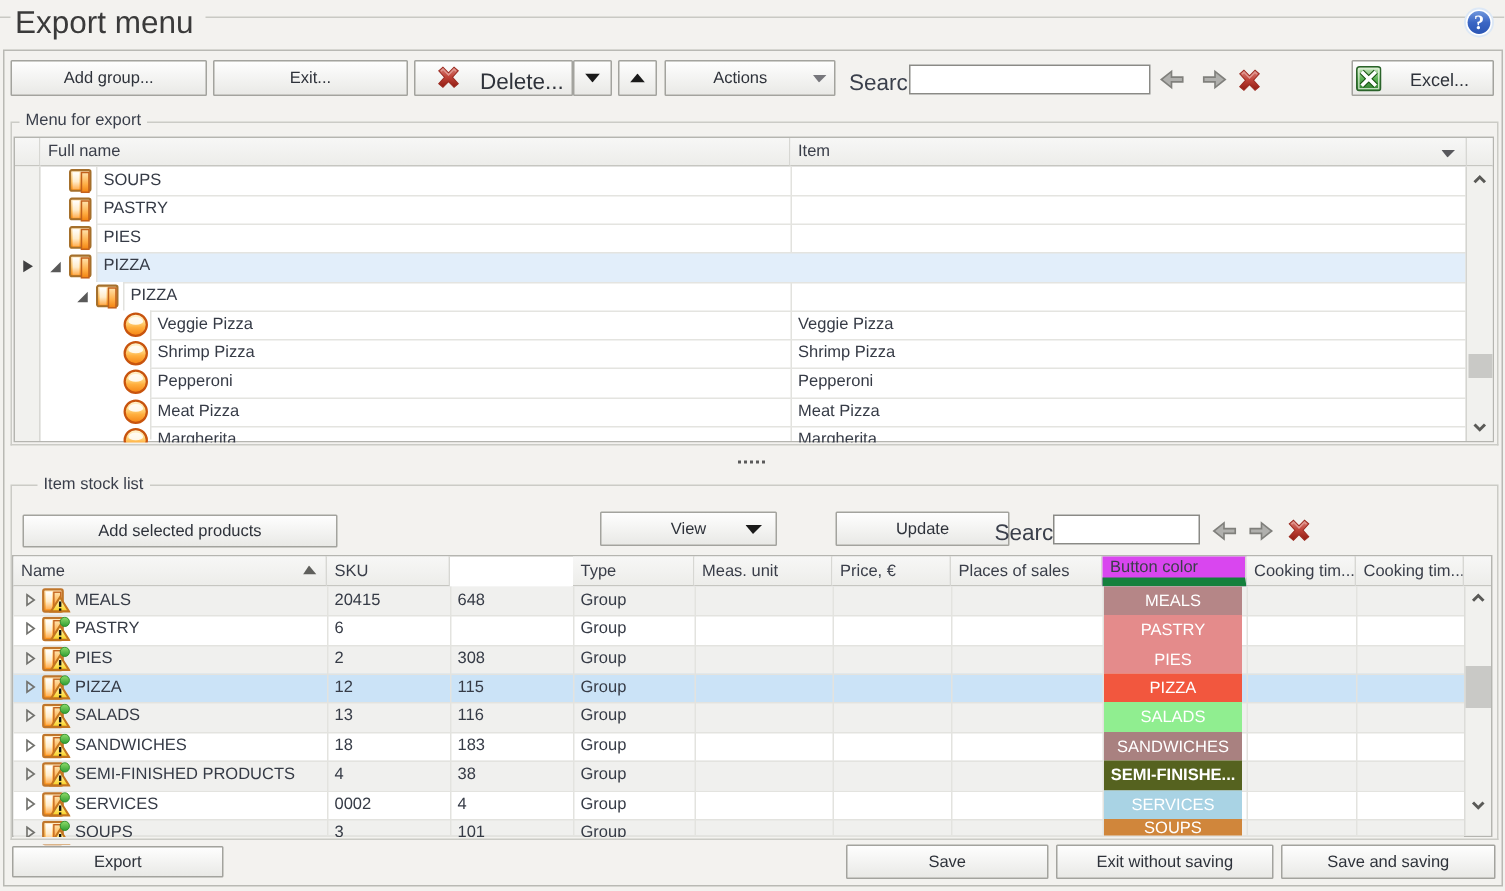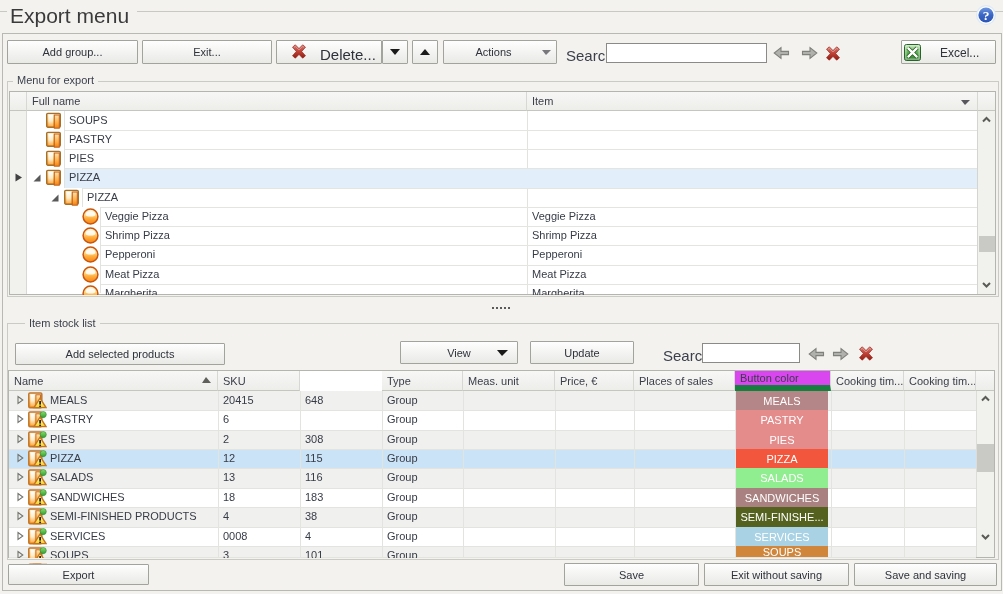--- a/index.html
+++ b/index.html
@@ -234,21 +234,21 @@
 <div class="a" style="left:500px;top:307px;width:2px;height:2px;background:#5a5a5a;"></div>
 <div class="a" style="left:504px;top:307px;width:2px;height:2px;background:#5a5a5a;"></div>
 <div class="a" style="left:508px;top:307px;width:2px;height:2px;background:#5a5a5a;"></div>
 <div class="a" style="left:7px;top:323px;width:992px;height:237px;border:1px solid #cbcbc6;"></div>
 <div class="a" style="left:13px;top:317px;background:#f3f2ef;padding:0 4px;font-size:11px;color:#3a3f4b;margin-left:12px;">Item stock list</div>
 <div class="a btn" style="left:15px;top:343px;width:210px;height:22px;">Add selected products</div>
 <div class="a btn" style="left:400px;top:341px;width:118px;height:23px;">View</div>
 <svg class="a" style="left:497px;top:350px;" width="11" height="6" viewBox="0 0 11 6">
     <path d="M0 0 L11 0 L5 6 Z" fill="#1a1a1a"></path>
   </svg>
-<div class="a btn" style="left:530px;top:341px;width:104px;height:23px;">Update</div>
+<div class="a btn" style="left:557px;top:341px;width:116px;height:23px;">Update</div>
 <div class="a lbl" style="left:663px;top:347px;">Search:</div>
 <div class="a" style="left:702px;top:343px;width:98px;height:20px;border:1px solid #8a8a86;background:#fff;"></div>
 <svg class="a" style="left:808px;top:347px;" width="17" height="14" viewBox="0 0 17 14">
     <path d="M15.5 5.4 L8 5.4 L8 1.6 L1.2 7 L8 12.4 L8 8.6 L15.5 8.6 Z" fill="#b0b0ad" stroke="#80807c" stroke-width="1.1"></path>
   </svg>
 <svg class="a" style="left:832px;top:347px;" width="17" height="14" viewBox="0 0 17 14">
     <path d="M1.5 5.4 L9 5.4 L9 1.6 L15.8 7 L9 12.4 L9 8.6 L1.5 8.6 Z" fill="#b0b0ad" stroke="#80807c" stroke-width="1.1"></path>
   </svg>
 <svg class="a" style="left:858px;top:346px;" width="16" height="15" viewBox="0 0 16 15">
     <path d="M1.5 3.2 L4.3 0.8 L8 4.6 L11.7 0.8 L14.5 3.2 L10.7 7.5 L14.5 11.8 L11.7 14.2 L8 10.4 L4.3 14.2 L1.5 11.8 L5.3 7.5 Z" fill="url(#xg)" stroke="#9b2a20" stroke-width="0.7"></path>
@@ -395,36 +395,36 @@
     <rect x="7.9" y="2.8" width="4.6" height="12.8" fill="url(#fold2)" stroke="#c2611c" stroke-width="0.9"></rect>
     <path d="M12 6.2 L18 15.6 L6 15.6 Z" fill="url(#warn)" stroke="#c4761f" stroke-width="1.4"></path>
     <rect x="11.3" y="9" width="1.6" height="3.6" fill="#111"></rect>
     <rect x="11.3" y="13.6" width="1.6" height="1.5" fill="#111"></rect>
     <circle cx="15.2" cy="3.6" r="3.1" fill="url(#grn)" stroke="#2c8c2c" stroke-width="0.6"></circle>
   </svg>
 <div class="a cellt" style="left:50px;top:510px;">SEMI-FINISHED PRODUCTS</div>
 <div class="a cellt" style="left:223px;top:510px;">4</div>
 <div class="a cellt" style="left:305px;top:510px;">38</div>
 <div class="a cellt" style="left:387px;top:510px;">Group</div>
-<div class="a" style="left:736px;top:507px;width:92px;height:20px;background:#55621f;color:#fff;font-size:11px;display:flex;align-items:center;justify-content:center;white-space:nowrap;overflow:hidden;">SEMI-FINISHE...</div>
+<div class="a" style="left:736px;top:507px;width:92px;height:20px;background:#55621f;color:#fff;font-size:11px;display:flex;align-items:center;justify-content:center;white-space:nowrap;overflow:hidden;font-weight:bold;">SEMI-FINISHE...</div>
 <div class="a" style="left:9px;top:546px;width:967px;height:1px;background:#e3e3df;"></div>
 <svg class="a" style="left:17px;top:531px;" width="7" height="10" viewBox="0 0 7 10">
     <path d="M1 1.5 L5.8 5 L1 8.5 Z" fill="none" stroke="#73736f" stroke-width="1.1"></path>
   </svg>
 <svg class="a" style="left:28px;top:528px;" width="19" height="18" viewBox="0 0 19 18">
     <rect x="0.8" y="0.9" width="13" height="14.8" rx="1.2" fill="url(#foldL)" stroke="#c0762b" stroke-width="1.5"></rect>
     <rect x="2.5" y="2.4" width="4.2" height="11.8" fill="url(#foldW)"></rect>
     <rect x="7.9" y="2.8" width="4.6" height="12.8" fill="url(#fold2)" stroke="#c2611c" stroke-width="0.9"></rect>
     <path d="M12 6.2 L18 15.6 L6 15.6 Z" fill="url(#warn)" stroke="#c4761f" stroke-width="1.4"></path>
     <rect x="11.3" y="9" width="1.6" height="3.6" fill="#111"></rect>
     <rect x="11.3" y="13.6" width="1.6" height="1.5" fill="#111"></rect>
     <circle cx="15.2" cy="3.6" r="3.1" fill="url(#grn)" stroke="#2c8c2c" stroke-width="0.6"></circle>
   </svg>
 <div class="a cellt" style="left:50px;top:530px;">SERVICES</div>
-<div class="a cellt" style="left:223px;top:530px;">0008</div>
+<div class="a cellt" style="left:223px;top:530px;">0002</div>
 <div class="a cellt" style="left:305px;top:530px;">4</div>
 <div class="a cellt" style="left:387px;top:530px;">Group</div>
 <div class="a" style="left:736px;top:527px;width:92px;height:19px;background:#a9d3e4;color:#fff;font-size:11px;display:flex;align-items:center;justify-content:center;white-space:nowrap;overflow:hidden;">SERVICES</div>
 <div class="a" style="left:9px;top:557px;width:967px;height:1px;background:#e3e3df;"></div>
 <svg class="a" style="left:17px;top:550px;" width="7" height="10" viewBox="0 0 7 10">
     <path d="M1 1.5 L5.8 5 L1 8.5 Z" fill="none" stroke="#73736f" stroke-width="1.1"></path>
   </svg>
 <svg class="a" style="left:28px;top:547px;" width="19" height="18" viewBox="0 0 19 18">
     <rect x="0.8" y="0.9" width="13" height="14.8" rx="1.2" fill="url(#foldL)" stroke="#c0762b" stroke-width="1.5"></rect>
     <rect x="2.5" y="2.4" width="4.2" height="11.8" fill="url(#foldW)"></rect>

